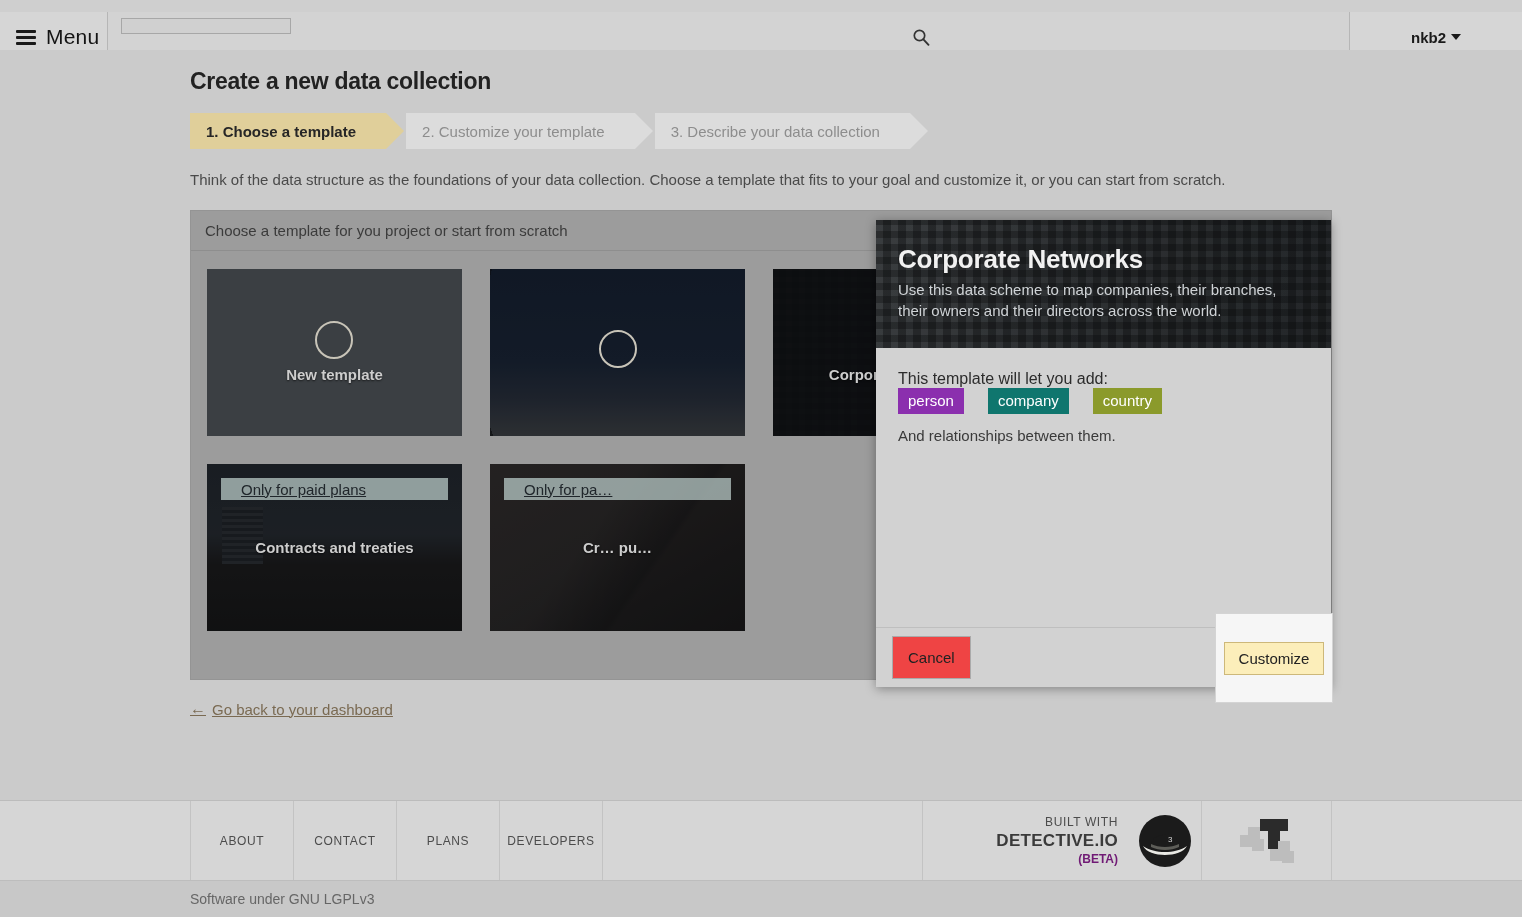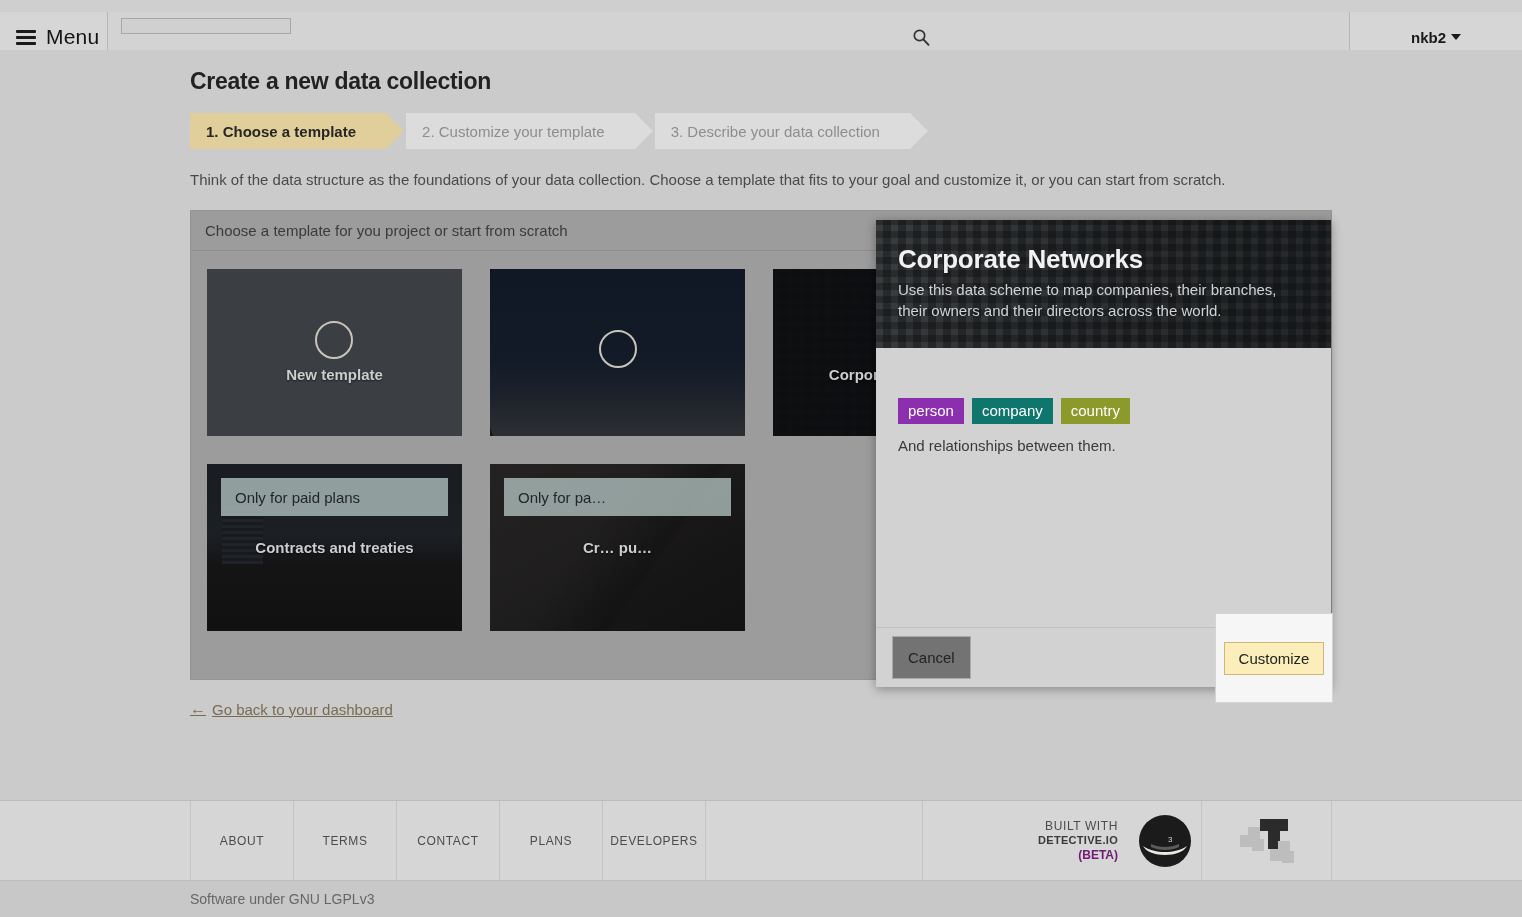--- a/index.html
+++ b/index.html
@@ -148,24 +148,24 @@
   }
   .card-circle.sel { border-color: #c9bd94; }
   .check { width: 18px; height: 18px; }
   .card-label {
     font-size: 15px; font-weight: bold; color: #cdcdcd;
     text-align: center; line-height: 1.2; max-width: 180px;
     text-shadow: 0 1px 2px rgba(0,0,0,.6);
   }
   .paid-banner {
     position: absolute; z-index: 4;
-    top: 14px; left: 14px; right: 14px; height: 38px;
+    top: 14px; left: 14px; right: 14px; height: 22px;
     background: rgba(190,208,205,.72);
-    display: flex; align-items: center; padding-left: 14px;
-    font-size: 15px; color: #20262b;
+    display: flex; align-items: center; padding-left: 20px;
+    font-size: 15px; color: #20262b; text-decoration: underline;
   }
   .card.new-tpl { background: #3b3f43; }
   .card.new-tpl .card-overlay { background: rgba(0,0,0,0); }
 
   
   .bg-bodycount {
     position: absolute; inset: 0;
     background:
       radial-gradient(ellipse 70px 40px at 50% 38%, #9a9a96 0%, #6e6e6a 60%, rgba(0,0,0,0) 75%),
       linear-gradient(180deg, #1d2a3c 0%, #27343f 45%, #4a4a46 62%, #6e6b62 78%, #8b877c 100%);
@@ -233,21 +233,21 @@
     border-right: 1px solid #c3c3c3;
     font-size: 12px; letter-spacing: .6px; color: #4c4c4c;
     cursor: pointer;
   }
   .f-spacer { flex: 1; border-right: 1px solid #c3c3c3; }
   .built-with {
     width: 205px; display: flex; align-items: center; justify-content: flex-end;
     padding-right: 10px; text-align: right; line-height: 1.25;
   }
   .bw-l1 { font-size: 12px; letter-spacing: .6px; color: #4c4c4c; }
-  .bw-l2 { font-size: 11px; font-weight: bold; letter-spacing: .3px; color: #3a3a3a; }
+  .bw-l2 { font-size: 17px; font-weight: bold; letter-spacing: .3px; color: #3a3a3a; }
   .bw-l3 { font-size: 12px; font-weight: bold; color: #701a75; }
   .hat-logo { width: 74px; display: flex; align-items: center; justify-content: center; border-right: 1px solid #c3c3c3; }
   .t-logo { width: 130px; display: flex; align-items: center; justify-content: center; border-right: 1px solid #c3c3c3; }
 
   .bottom-bar {
     position: absolute; top: 880px; left: 0;
     width: 1522px; height: 37px;
     background: #c8c8c8;
     border-top: 1px solid #bdbdbd;
   }
@@ -276,38 +276,38 @@
       linear-gradient(105deg, #4e5153 0%, #3a3d3f 45%, #2b2e30 100%);
     background-blend-mode: overlay, overlay, normal;
   }
   .modal-head-shade { position: absolute; inset: 0; background: rgba(18,20,22,.45); }
   .modal-head-txt { position: relative; z-index: 3; }
   .modal-title { font-size: 26px; font-weight: bold; color: #f2f2f2; letter-spacing: -.2px; }
   .modal-sub { margin-top: 4px; font-size: 15px; color: #cfd3d6; line-height: 1.4; }
 
   .modal-body { flex: 1; padding: 22px 22px 0 22px; }
   .modal-body-title { font-size: 16px; color: #2c2c2c; }
-  .tags { display: flex; gap: 8px; margin-top: 28px; }
+  .tags { display: flex; gap: 24px; margin-top: 0; }
   .tag {
     padding: 4px 10px 5px 10px;
     font-size: 15px; color: #fff;
     cursor: pointer;
   }
   .modal-note { margin-top: 13px; font-size: 15px; color: #3a3a3a; }
 
   .modal-foot {
     height: 60px;
     border-top: 1px solid #bfbfbf;
     display: flex; align-items: center; justify-content: space-between;
     padding: 0 16px;
     position: relative;
   }
   .btn-cancel {
     padding: 12px 15px; font-size: 15px;
-    background: #737373; color: #222;
+    background: #ef4444; color: #222;
     border: 1px solid #aaa; cursor: pointer;
     font-family: "Liberation Sans", sans-serif;
   }
   .focus-ring {
     position: absolute; right: -2px; top: -15px;
     width: 118px; height: 90px;
     background: #f6f6f6; border: 1px solid #d4d4d4;
     display: flex; align-items: center; justify-content: center;
   }
   .btn-customize {
@@ -443,40 +443,40 @@
   <div class="modal-head">
     <div class="modal-head-bg"></div>
     <div class="modal-head-shade"></div>
     <div class="modal-head-txt">
       <div class="modal-title">Corporate Networks</div>
       <div class="modal-sub">Use this data scheme to map companies, their branches, their owners and their directors across the world.</div>
     </div>
   </div>
 
   <div class="modal-body">
+    <div class="modal-body-title">This template will let you add:</div>
     <div class="tags">
       <span class="tag" id="tag0" style="background: rgb(139, 47, 174);">person</span>
       <span class="tag" id="tag1" style="background: #0f766e;">company</span>
       <span class="tag" id="tag2" style="background: rgb(139, 154, 43);">country</span>
     </div>
     <div class="modal-note">And relationships between them.</div>
   </div>
 
   <div class="modal-foot">
     <button class="btn-cancel">Cancel</button>
     <div class="focus-ring">
       <button class="btn-customize">Customize</button>
     </div>
   </div>
 </div>
 
 <div class="footer">
   <div class="footer-inner">
     <div class="f-item">ABOUT</div>
-    <div class="f-item">TERMS</div>
     <div class="f-item">CONTACT</div>
     <div class="f-item">PLANS</div>
     <div class="f-item">DEVELOPERS</div>
     <div class="f-spacer"></div>
     <div class="built-with">
       <div>
         <div class="bw-l1">BUILT WITH</div>
         <div class="bw-l2">DETECTIVE.IO</div>
         <div class="bw-l3">(BETA)</div>
       </div>

